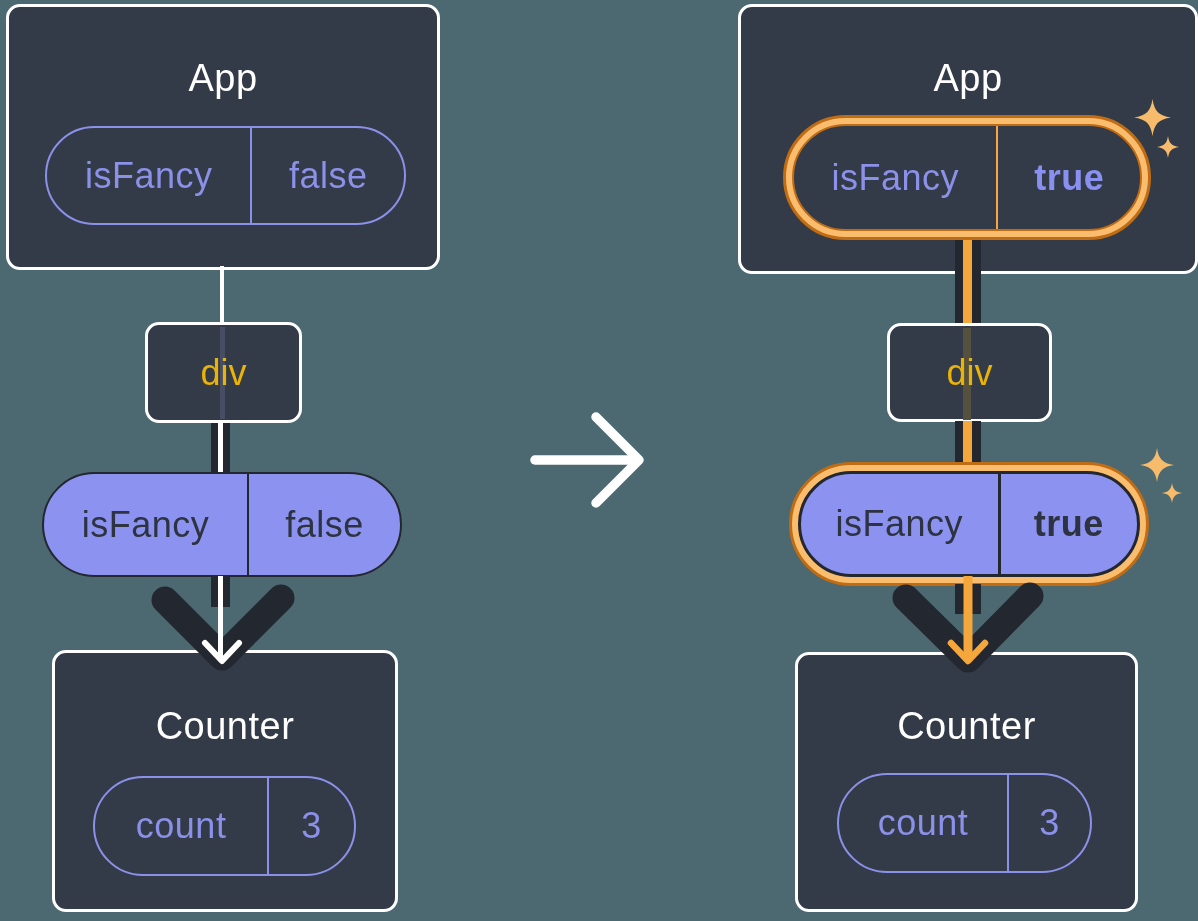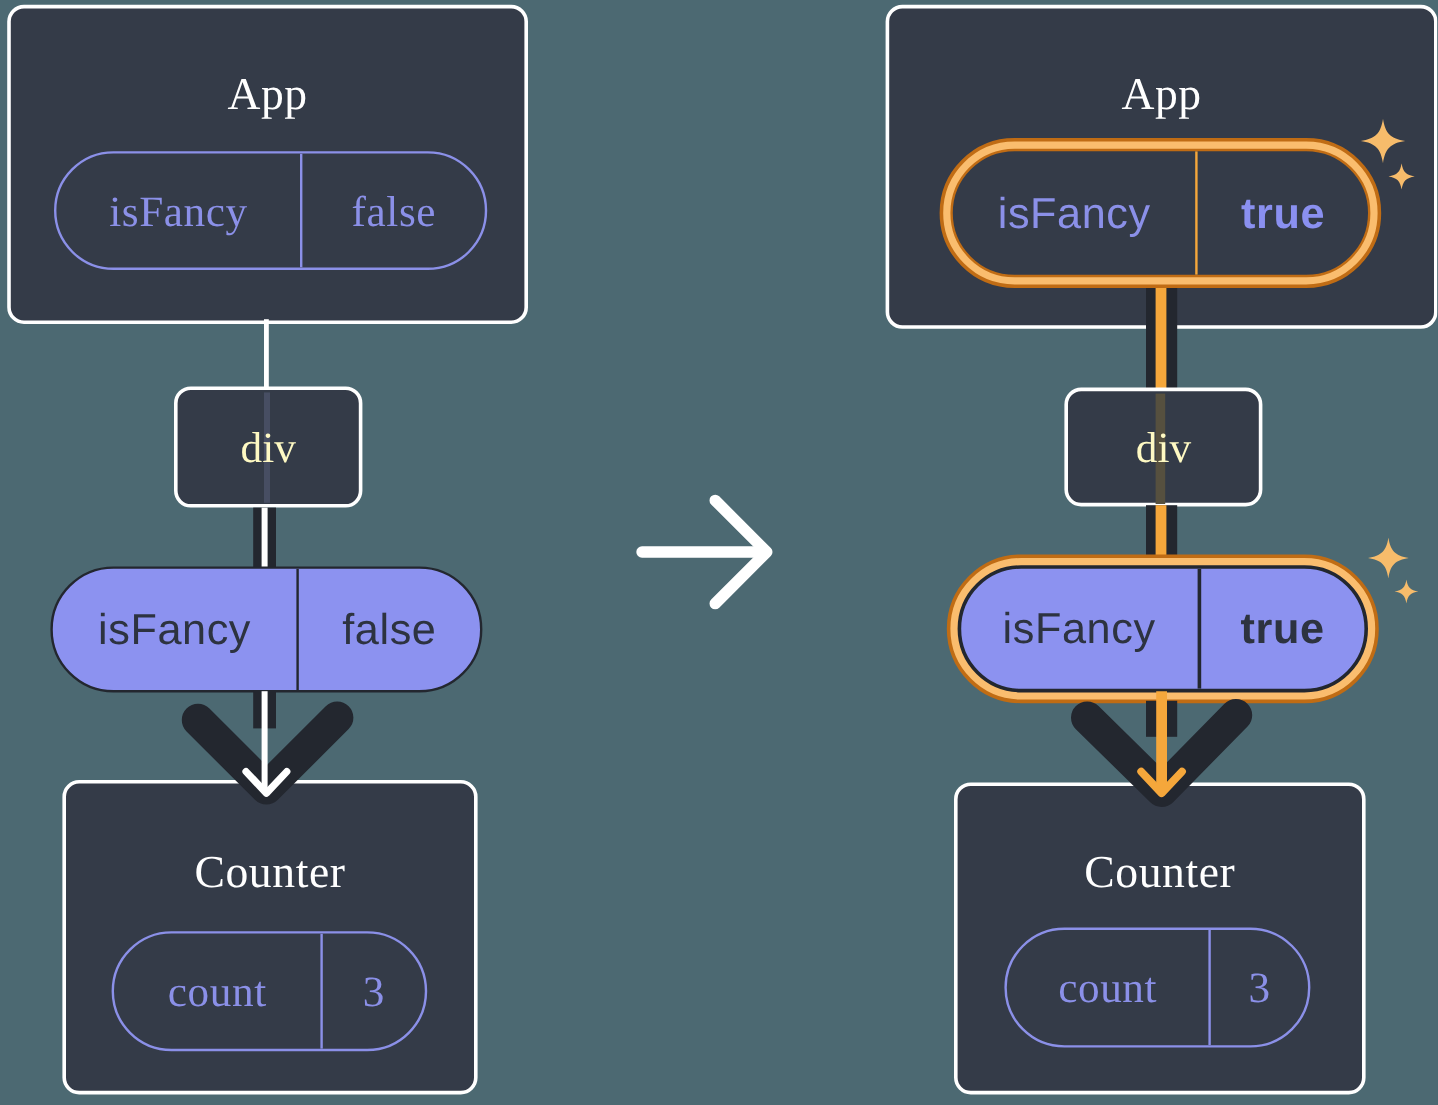--- a/index.html
+++ b/index.html
@@ -4,33 +4,33 @@
 <style>
   html,body{margin:0;padding:0;background:#4C6972;}
   .canvas{
     position:relative;width:1198px;height:921px;overflow:hidden;
     background:var(--bg,#4C6972);
     font-family:"Liberation Sans",sans-serif;
   }
   
   .comp-box{
     position:absolute;background:var(--panel,#343B48);
-    border:3px solid #fff;border-radius:14px;box-sizing:border-box;font-family:Liberation Serif, serif;
+    border:3px solid #fff;border-radius:14px;box-sizing:border-box;
   }
   .box-title{
     position:absolute;left:0;width:100%;text-align:center;
     color:#fff;font-size:38px;letter-spacing:.5px;
   }
   .l-app{left:6px;top:4px;width:434px;height:266px;}
   .r-app{left:738px;top:4px;width:460px;height:270px;}
   .l-div{left:145px;top:322px;width:157px;height:101px;display:flex;align-items:center;justify-content:center;}
   .r-div{left:887px;top:323px;width:165px;height:99px;display:flex;align-items:center;justify-content:center;}
   .l-counter{left:52px;top:650px;width:346px;height:262px;}
   .r-counter{left:795px;top:652px;width:343px;height:260px;}
-  .div-label{color:#fef9c3;font-size:36px;position:relative;z-index:2;}
+  .div-label{color:#eab308;font-size:36px;position:relative;z-index:2;}
   .ghost-line{position:absolute;top:2px;height:92px;z-index:1;}
   .l-div .ghost-line{left:72px;width:5px;background:#474E63;}
   .r-div .ghost-line{left:73px;width:8px;background:#56503F;}
   
   .pill{
     position:absolute;display:flex;align-items:stretch;
     border-radius:999px;box-sizing:border-box;overflow:hidden;
     font-size:36px;letter-spacing:.5px;
   }
   .pill .cell{display:flex;align-items:center;justify-content:center;}

